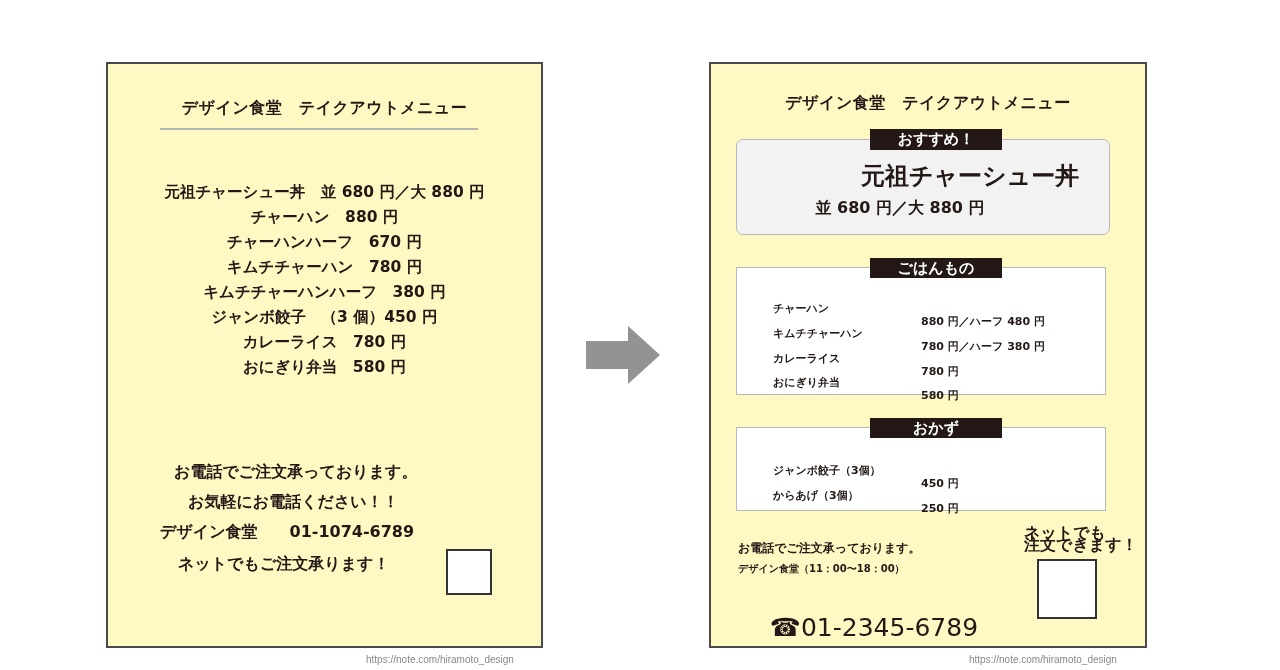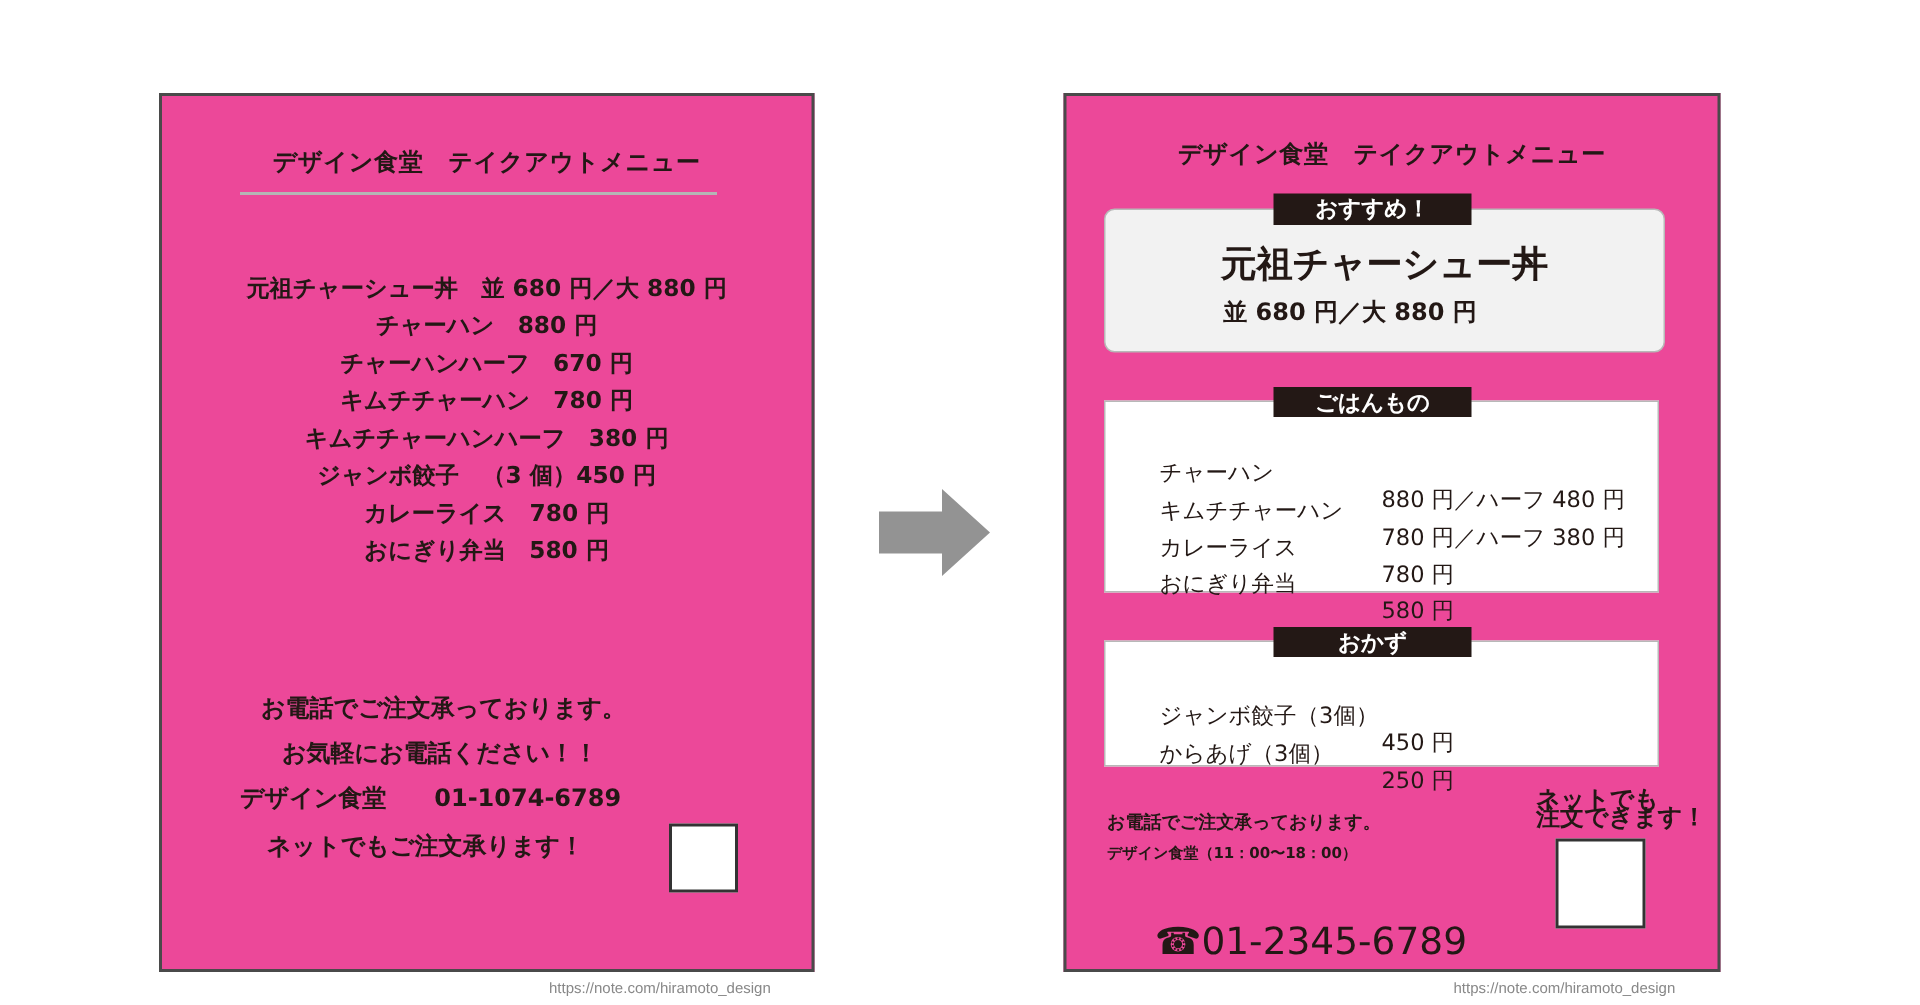--- a/index.html
+++ b/index.html
@@ -1,21 +1,21 @@
 <!DOCTYPE html>
 <html><head>
 <meta charset="utf-8">
 <style>
   html, body { margin:0; padding:0; }
   body {
     width:1280px; height:670px; background:#ffffff; position:relative; overflow:hidden;
     font-family: "DejaVu Sans", "Liberation Sans", sans-serif; color:#231815;
   }
   .frame {
-    position:absolute; top:62px; height:586px; border:2px solid #4a4a4a; box-sizing:border-box; background:#ec4899;
+    position:absolute; top:62px; height:586px; border:2px solid #4a4a4a; box-sizing:border-box; background:#fef9c3;
   }
   #left-frame { left:106px; width:437px; }
   #right-frame { left:709px; width:438px; }
   .credit {
     position:absolute; top:654px; font-size:10px; color:#888; font-family:"Liberation Sans", sans-serif;
   }
   #credit-left { left:366px; }
   #credit-right { left:969px; }
 
   
@@ -27,30 +27,30 @@
   .l-footer .fline { position:absolute; font-size:16px; font-weight:bold; white-space:pre; }
   .qr { position:absolute; border:2px solid #333; box-sizing:border-box; background:#fff; }
   #left-qr { left:338px; top:485px; width:46px; height:46px; }
 
   
   #arrow { position:absolute; left:586px; top:326px; width:74px; height:58px; }
 
   
   .r-title { position:absolute; top:29px; left:0; width:100%; text-align:center; font-size:16px; font-weight:bold; letter-spacing:0.5px; }
   .rec-box { position:absolute; left:25px; top:75px; width:374px; height:96px; border:1.5px solid #b8b8b8; border-radius:7px; background:#f2f2f2; box-sizing:border-box; }
-  .label-bar { position:absolute; background:#231815; color:#fff; font-weight:bold; text-align:center; font-size:15px; }
+  .label-bar { position:absolute; background:#231815; color:#fff; font-weight:bold; text-align:center; font-size:15px;margin-left:21px; }
   #rec-label { left:138px; top:65px; width:132px; height:21px; line-height:21px; }
-  .rec-name { position:absolute; top:96px; left:25px; width:374px; text-align:center; font-size:24px; font-weight:bold; }
+  .rec-name { position:absolute; top:96px; left:25px; width:374px; text-align:center; font-size:24px; font-weight:bold;padding-left:47px; }
   .rec-price { position:absolute; top:134px; left:25px; width:328px; text-align:center; font-size:16px; font-weight:bold; }
   .sec-box { position:absolute; left:25px; width:370px; border:1.5px solid #b8b8b8; box-sizing:border-box; background:#fff; }
   #rice-box { top:203px; height:128px; }
   #side-box { top:363px; height:84px; }
   #rice-label { left:138px; top:194px; width:132px; height:20px; line-height:20px; }
   #side-label { left:138px; top:354px; width:132px; height:20px; line-height:20px; }
-  .item { position:absolute; font-size:15px; font-weight:normal; white-space:pre; }
+  .item { position:absolute; font-size:11px; font-weight:bold; white-space:pre; }
   .item .name { position:absolute; left:0; }
   .item .price { position:absolute; left:148px; }
   .r-footer-line { position:absolute; font-weight:bold; white-space:pre; }
   .net-note { position:absolute; left:313px; top:463px; font-size:16px; font-weight:bold; line-height:12px; }
   #right-qr { left:326px; top:495px; width:60px; height:60px; }
   .tel-icon { display:inline-block; }
 </style>
 </head>
 <body>
 

